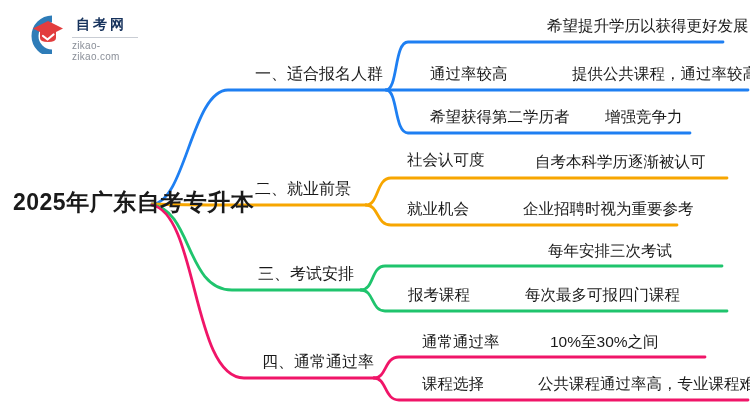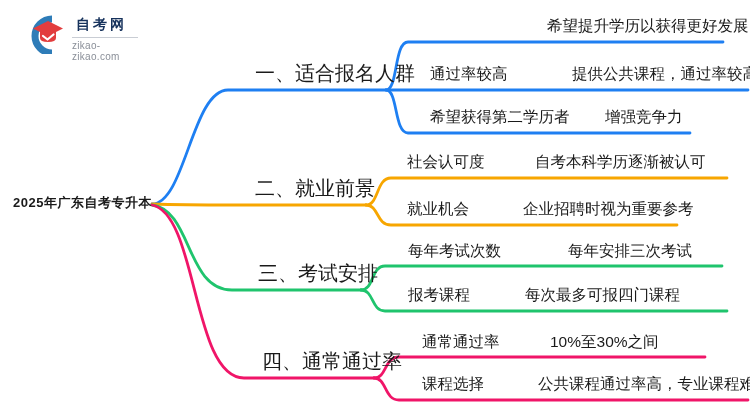--- a/index.html
+++ b/index.html
@@ -1,22 +1,22 @@
 <!DOCTYPE html>
 <html><head>
 <meta charset="utf-8">
 <style>
   html,body{margin:0;padding:0;background:#fff;}
   body{width:750px;height:410px;position:relative;overflow:hidden;
        font-family:"Liberation Sans","DejaVu Sans",sans-serif;color:#1a1a1a;}
   .stage{position:absolute;inset:0;width:626px;height:410px;}
   svg.lines{position:absolute;left:0;top:0;}
   .txt{position:absolute;white-space:nowrap;line-height:21px;}
-  .root-label{font-size:13px;font-weight:700;letter-spacing:.5px;}
-  .branch-label{font-size:20px;font-weight:500;}
+  .root-label{font-size:23px;font-weight:700;letter-spacing:.5px;}
+  .branch-label{font-size:16px;font-weight:500;}
   .k{font-size:15.5px;}
   .v{font-size:15.5px;}
   
   .logo{position:absolute;left:28px;top:12px;width:120px;height:46px;}
   .logo-icon{position:absolute;left:0;top:2px;width:40px;height:40px;}
   .logo-title{position:absolute;left:48px;top:4px;font-size:14px;font-weight:700;
               color:#16325c;letter-spacing:3px;}
   .logo-divider{position:absolute;left:44px;top:25px;width:66px;height:1px;background:#c9cdd4;}
   .logo-domain{position:absolute;left:44px;top:28px;font-size:10px;color:#8a8f98;letter-spacing:.3px;}
 </style>
@@ -64,27 +64,26 @@
   <div class="txt branch-label" style="left:255px;top:178px;">二、就业前景</div>
   <div class="txt branch-label" style="left:258px;top:263px;">三、考试安排</div>
   <div class="txt branch-label" style="left:262px;top:351px;">四、通常通过率</div>
 
   <div class="txt v" style="left:547px;top:15px;">希望提升学历以获得更好发展</div>
   <div class="txt k" style="left:430px;top:63px;">通过率较高</div>
   <div class="txt v" style="left:572px;top:63px;">提供公共课程，通过率较高</div>
   <div class="txt k" style="left:430px;top:106px;">希望获得第二学历者</div>
   <div class="txt v" style="left:605px;top:106px;">增强竞争力</div>
 
-  <div class="txt k" style="left:407px;top:151px;">社会认可度</div>
+  <div class="txt k" style="left:407px;top:151px;font-family:Liberation Mono, monospace;">社会认可度</div>
   <div class="txt v" style="left:535px;top:151px;">自考本科学历逐渐被认可</div>
   <div class="txt k" style="left:407px;top:198px;">就业机会</div>
   <div class="txt v" style="left:523px;top:198px;">企业招聘时视为重要参考</div>
 
-  <div class="txt k" style="left:408px;top:240px;">每年考试次数</div>
-  <div class="txt v" style="left:568px;top:240px;">每年安排三次考试</div>
+  <div class="txt v" style="left:548px;top:240px;">每年安排三次考试</div>
   <div class="txt k" style="left:408px;top:284px;">报考课程</div>
   <div class="txt v" style="left:525px;top:284px;">每次最多可报四门课程</div>
 
   <div class="txt k" style="left:422px;top:331px;">通常通过率</div>
   <div class="txt v" style="left:550px;top:331px;">10%至30%之间</div>
   <div class="txt k" style="left:422px;top:373px;">课程选择</div>
   <div class="txt v" style="left:538px;top:373px;">公共课程通过率高，专业课程难度大</div>
 
 </div>
 

